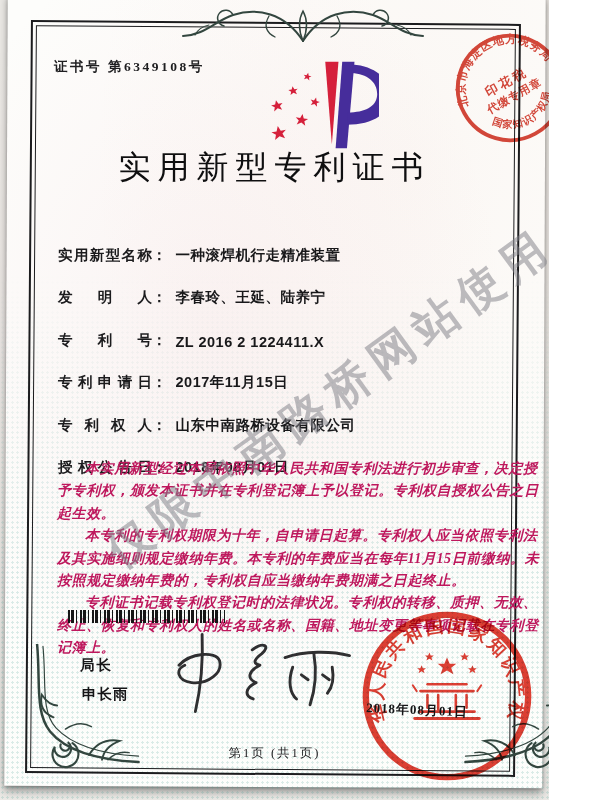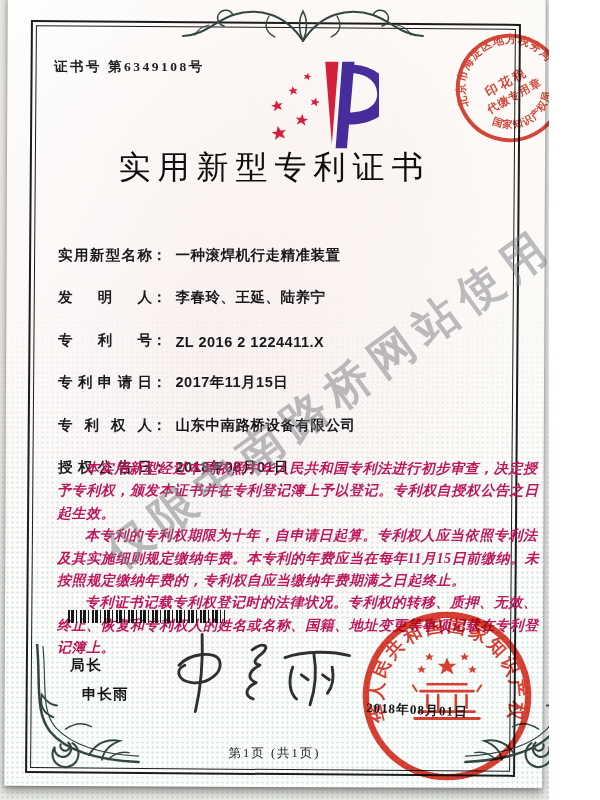--- a/index.html
+++ b/index.html
@@ -44,21 +44,21 @@
   
   .body-text{position:absolute;left:57px;top:458px;width:488px;
        font-family:"Liberation Serif",serif;font-style:italic;font-weight:700;
        font-size:14px;line-height:22.4px;color:#be185d;letter-spacing:.6px;}
   .body-text p{margin:0;text-indent:2em;}
   
   .barcode{position:absolute;left:68px;top:610px;width:157px;height:13px;
      background:repeating-linear-gradient(90deg,#161616 0 1.6px,transparent 1.6px 3.4px,
         #161616 3.4px 6.4px,transparent 6.4px 7.6px,#161616 7.6px 8.6px,transparent 8.6px 12px);}
   
-  .director-title{position:absolute;left:70px;top:656px;font-size:14.5px;font-weight:700;color:#151517;letter-spacing:2px;}
+  .director-title{position:absolute;left:80px;top:656px;font-size:14.5px;font-weight:700;color:#151517;letter-spacing:2px;}
   .director-name{position:absolute;left:70px;top:685px;font-size:14.5px;font-weight:700;color:#151517;letter-spacing:1px;padding-left:12px;}
   .signature{position:absolute;left:152px;top:626px;width:212px;height:92px;}
   
   .seal{position:absolute;left:359px;top:608px;width:176px;height:176px;
         mix-blend-mode:multiply;opacity:.95;}
   .seal-date{position:absolute;left:366px;top:702px;width:140px;
         font-family:"Liberation Serif",serif;font-weight:700;font-size:13px;
         letter-spacing:1px;color:#141416;transform:rotate(2.5deg);}
   
   .page-footer{position:absolute;left:0;right:0;top:745px;text-align:center;

